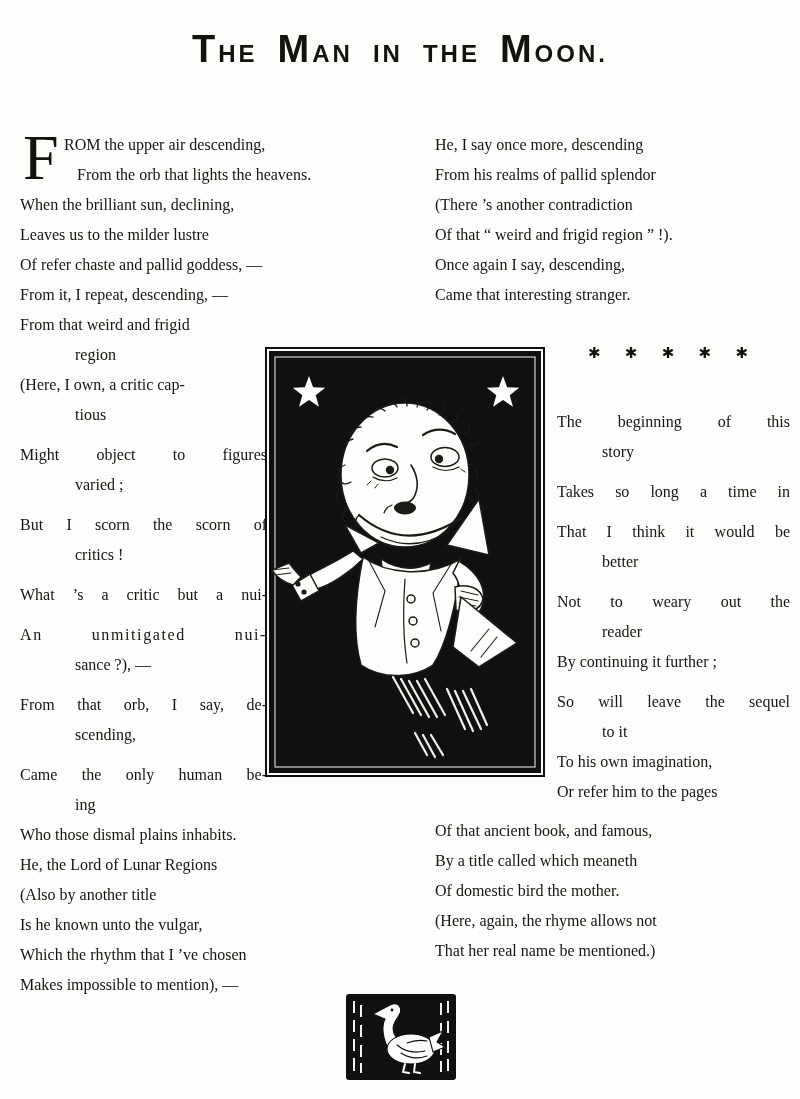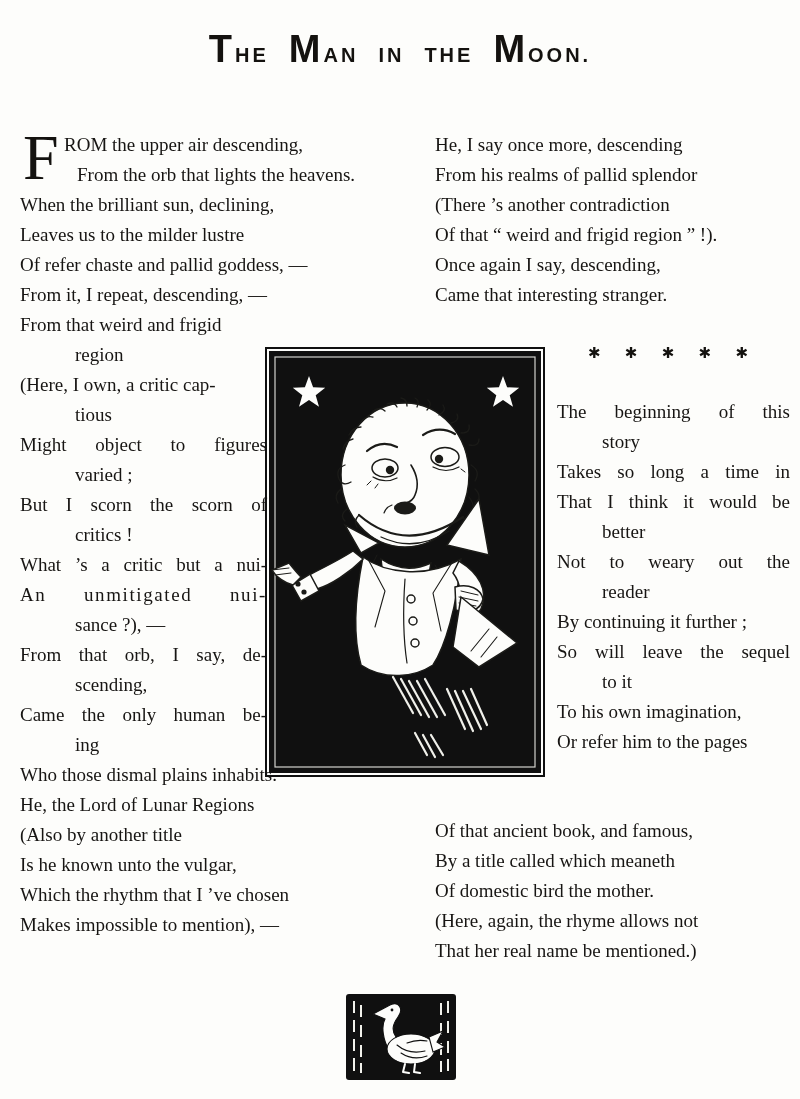--- a/index.html
+++ b/index.html
@@ -10,26 +10,26 @@
   }
   
   .title {
     position:absolute; top:28px; left:0; width:100%;
     text-align:center; white-space:nowrap;
     font-family:"Liberation Sans", sans-serif; font-weight:bold;
     color:#14120f;
   }
   .title .w { display:inline-block; margin:0 10px; letter-spacing:3px; }
   .title .lead { font-size:38px; }
-  .title .rest { font-size:20px; }
-  
-  .col { position:absolute; font-size:19px; }
+  .title .rest { font-size:24px; }
+  
+  .col { position:absolute; font-size:16px; }
   .col .ln { height:30px; line-height:30px; white-space:nowrap; }
   .col .ln.j {
-    white-space:normal; text-align:justify; text-align-last:justify;
+    white-space:normal; text-align:justify; text-align-last:justify;margin-top:10px;
     -moz-text-align-last:justify;
   }
   .col .ln.ind { padding-left:55px; }
   .col .ln.ls { letter-spacing:1.6px; }
   .col .ln.d1 { padding-left:44px; }
   .col .ln.d2 { padding-left:57px; }
   #colLeft { left:20px; top:130px; width:332px; }
   #colLeft .ln.j { width:247px; }
   #colRightTop { left:435px; top:130px; width:345px; }
   #colRightMid { left:557px; top:397px; width:233px; }

